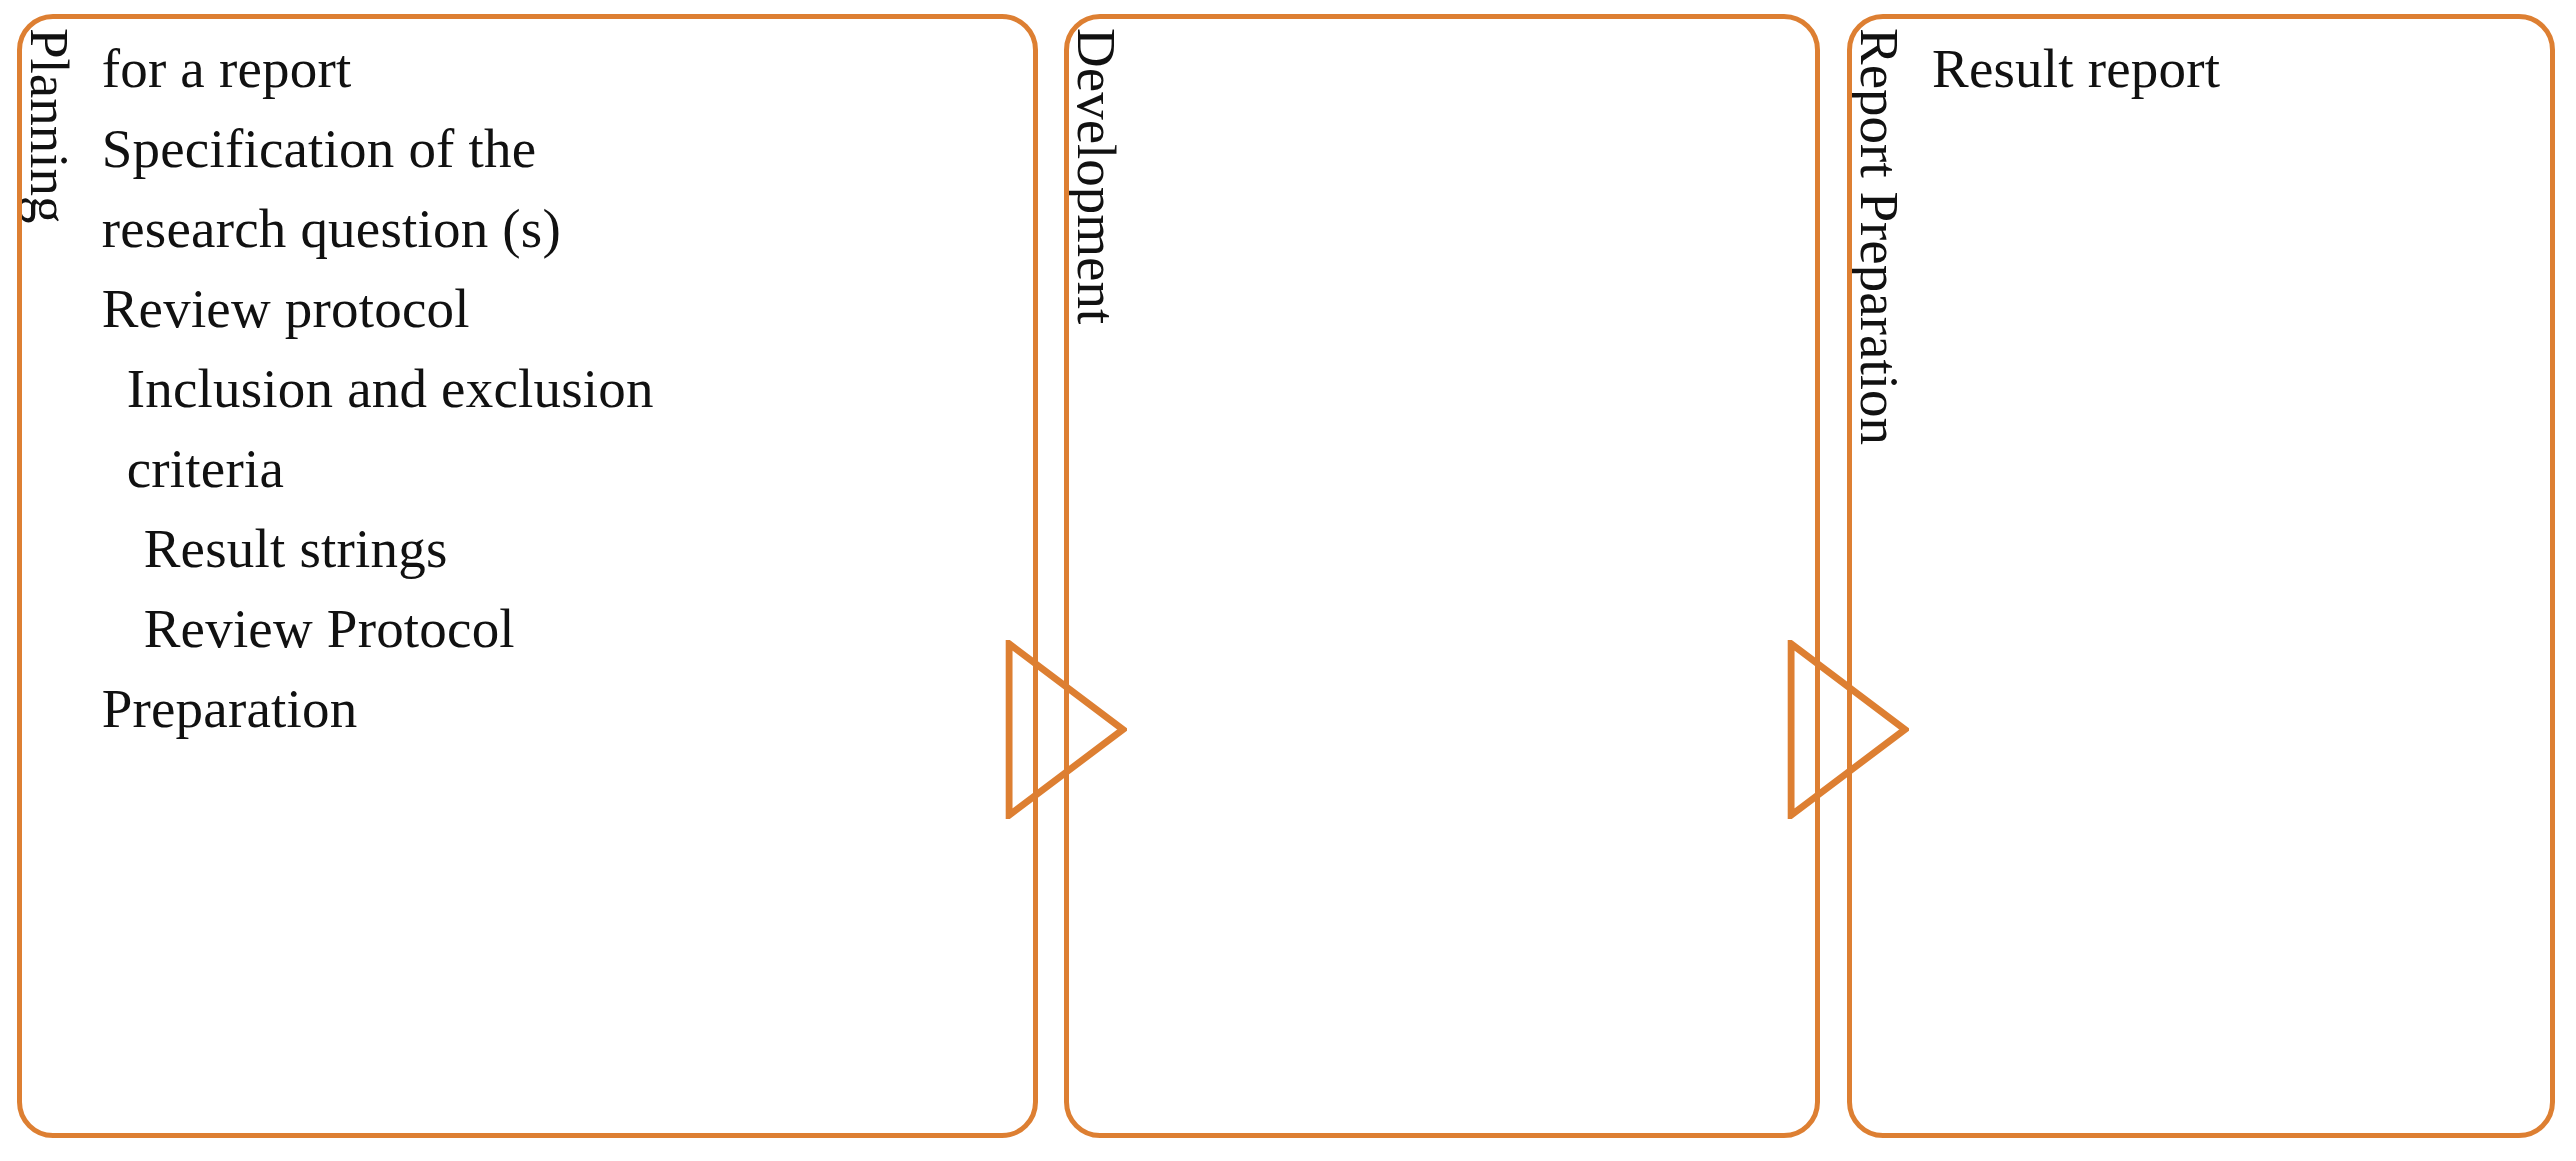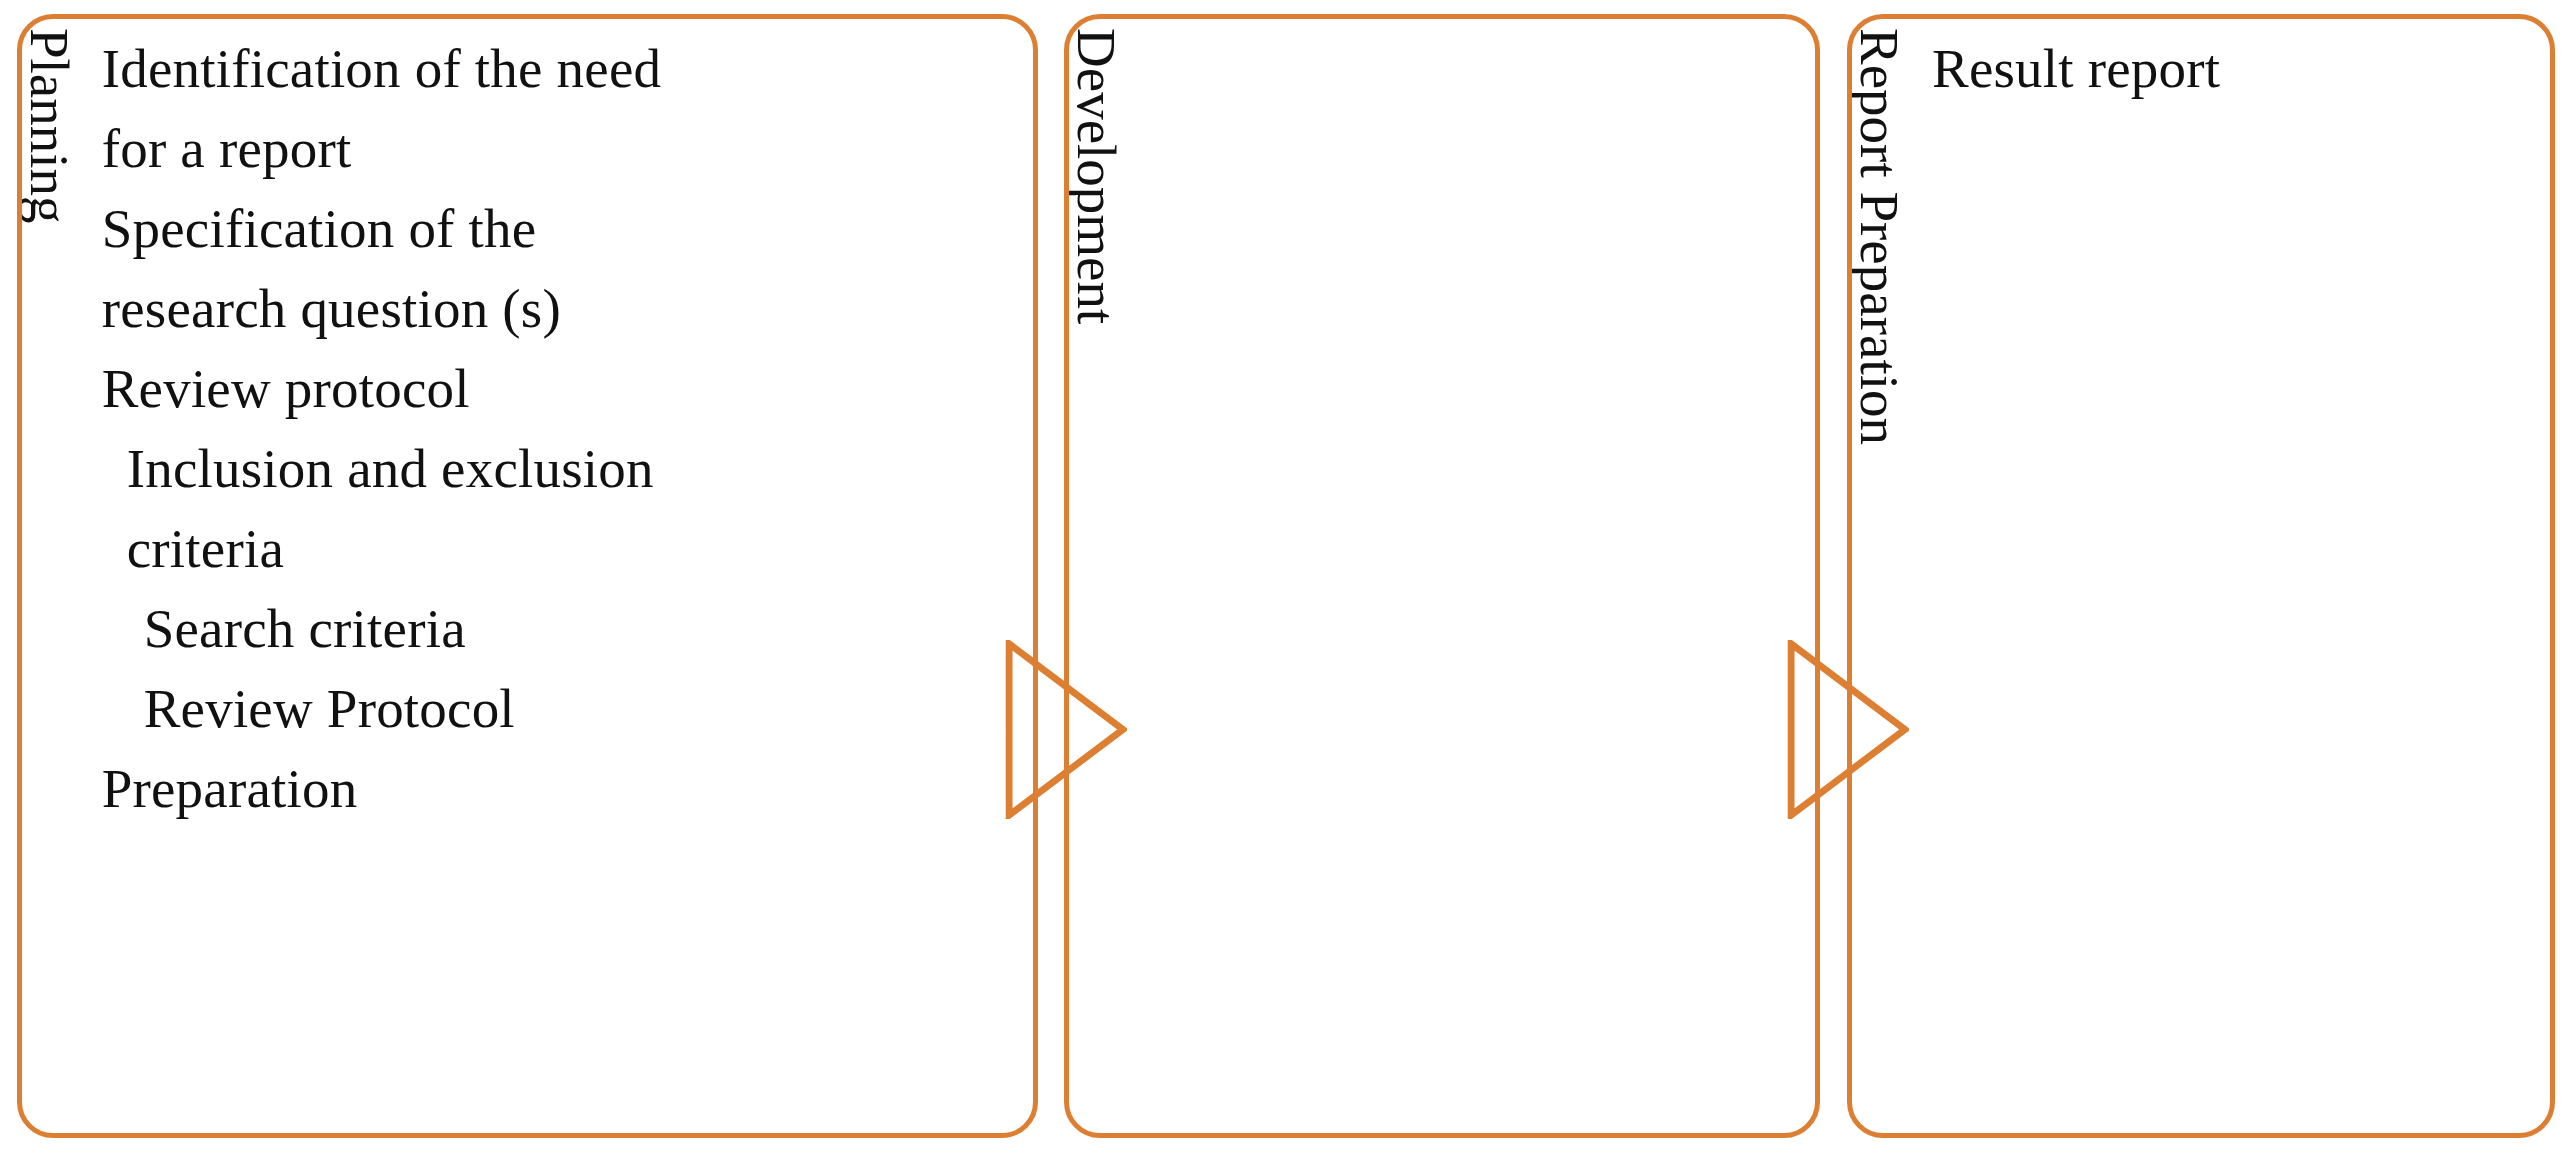--- a/index.html
+++ b/index.html
@@ -107,41 +107,40 @@
 
   <div class="stage-box" id="box-planning">
     <div class="stage-label-col">
       <div class="stage-label-inner">
         <span class="stage-label-text">Planning</span>
       </div>
     </div>
     <div class="stage-content">
 
       <div class="item-block">
-        <div class="item-line indent-0">Identification of the need</div>
         <div class="item-line indent-0">for a report</div>
       </div>
 
       <div class="item-block">
         <div class="item-line indent-0">Specification of the</div>
         <div class="item-line indent-0">research question (s)</div>
       </div>
 
       <div class="item-block">
         <div class="item-line indent-0">Review protocol</div>
       </div>
 
       <div class="item-block">
         <div class="item-line indent-1">Inclusion and exclusion</div>
         <div class="item-line indent-1">criteria</div>
       </div>
 
 
       <div class="item-block">
-        <div class="item-line indent-2">Search criteria</div>
+        <div class="item-line indent-2">Result strings</div>
       </div>
 
       <div class="item-block">
         <div class="item-line indent-2">Review Protocol</div>
       </div>
 
       <div class="item-block">
         <div class="item-line indent-0">Preparation</div>
       </div>
 

